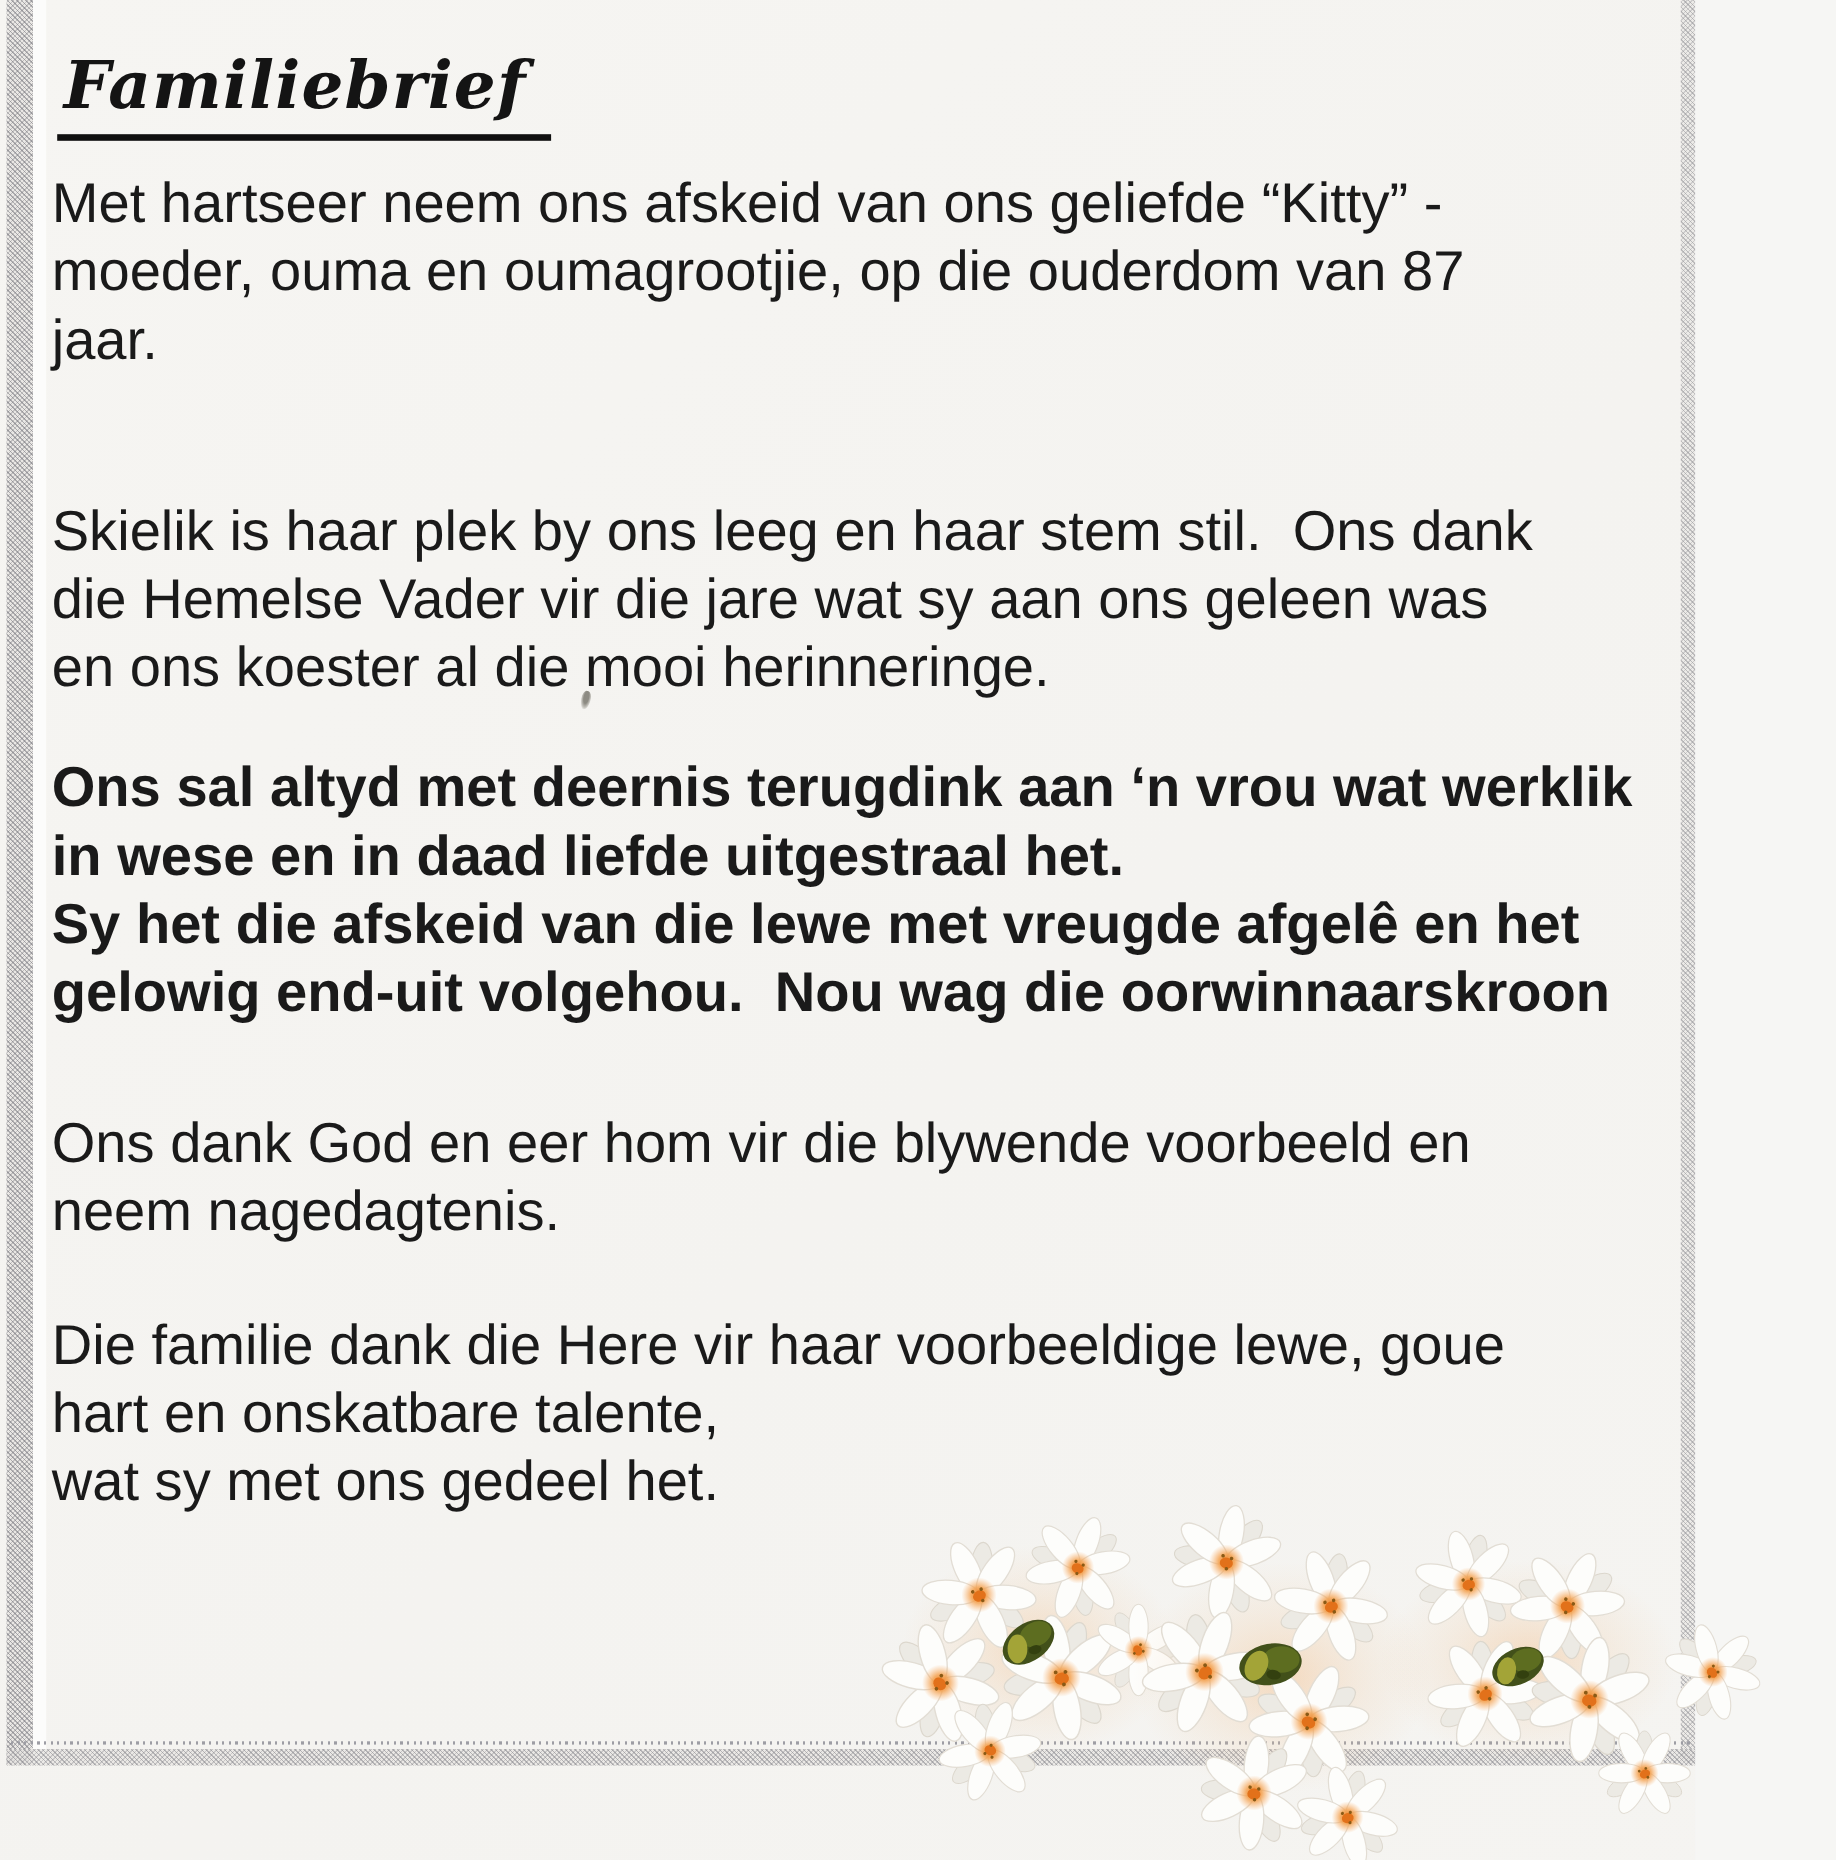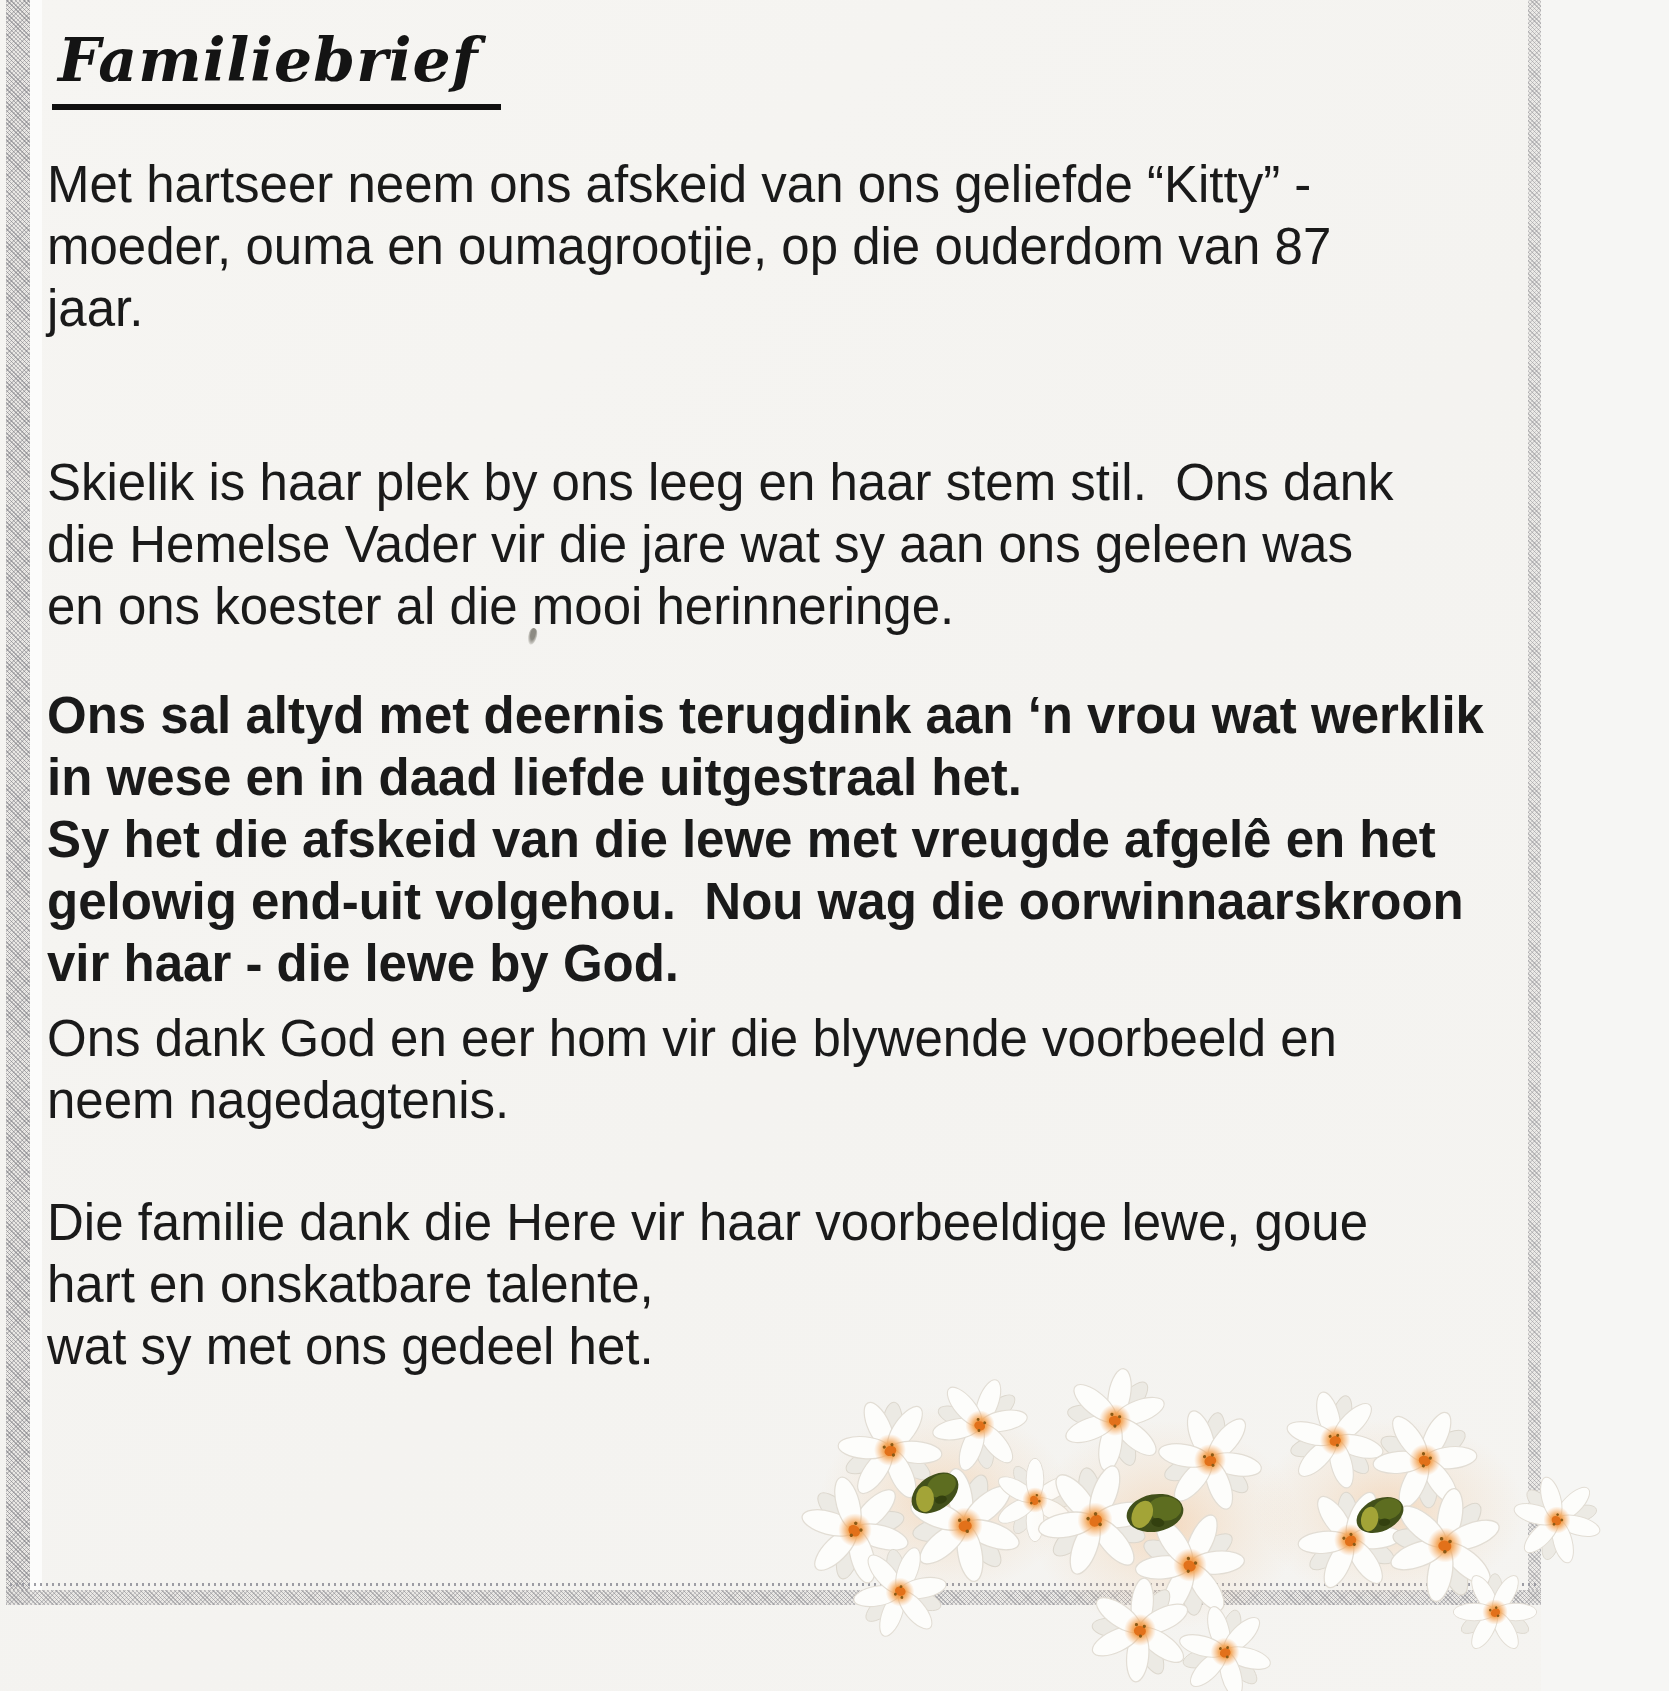--- a/index.html
+++ b/index.html
@@ -26,21 +26,21 @@
   .edge-right{position:absolute;left:1528px;top:0;width:13px;height:1602px;opacity:.75;}
   .edge-bottom-dotted{
     position:absolute;left:10px;top:1583px;width:1528px;height:3px;
     background-image:repeating-linear-gradient(90deg,#9d9da4 0 2px,transparent 2px 6px);
   }
   .edge-bottom{position:absolute;left:6px;top:1590px;width:1535px;height:15px;opacity:.85;}
   .outside-right{position:absolute;left:1541px;top:0;width:128px;height:1691px;background:#f6f6f4;}
 
   
   .letter-title{
-    position:absolute;left:52px;top:24px;margin:0;
+    position:absolute;left:52px;top:42px;margin:0;
     font-family:"DejaVu Serif",serif;
     font-style:italic;font-weight:600;
     font-size:60px;line-height:72px;color:#141414;
     border-bottom:6px solid #101010;
     padding:0 22px 8px 6px;
     letter-spacing:1px;
   }
   .para{position:absolute;left:47px;color:#1a1a1a;}
   .line{
     font-size:51px;line-height:62px;height:62px;
@@ -85,21 +85,20 @@
     <div class="line">Skielik is haar plek by ons leeg en haar stem stil.  Ons dank</div>
     <div class="line">die Hemelse Vader vir die jare wat sy aan ons geleen was</div>
     <div class="line">en ons koester al die mooi herinneringe.</div>
   </div>
 
   <div class="para p2">
     <div class="line">Ons sal altyd met deernis terugdink aan ‘n vrou wat werklik</div>
     <div class="line">in wese en in daad liefde uitgestraal het.</div>
     <div class="line">Sy het die afskeid van die lewe met vreugde afgelê en het</div>
     <div class="line">gelowig end-uit volgehou.  Nou wag die oorwinnaarskroon</div>
-    <div class="line">vir haar - die lewe by God.</div>
   </div>
 
   <div class="para p3">
     <div class="line">Ons dank God en eer hom vir die blywende voorbeeld en</div>
     <div class="line">neem nagedagtenis.</div>
   </div>
 
   <div class="para p4">
     <div class="line">Die familie dank die Here vir haar voorbeeldige lewe, goue</div>
     <div class="line">hart en onskatbare talente,</div>

